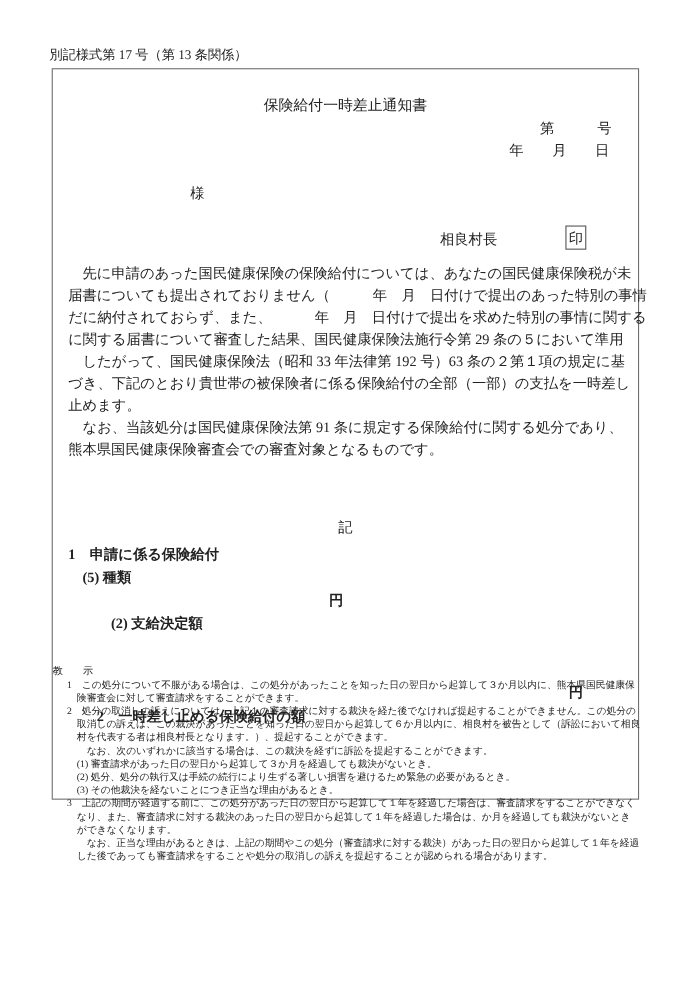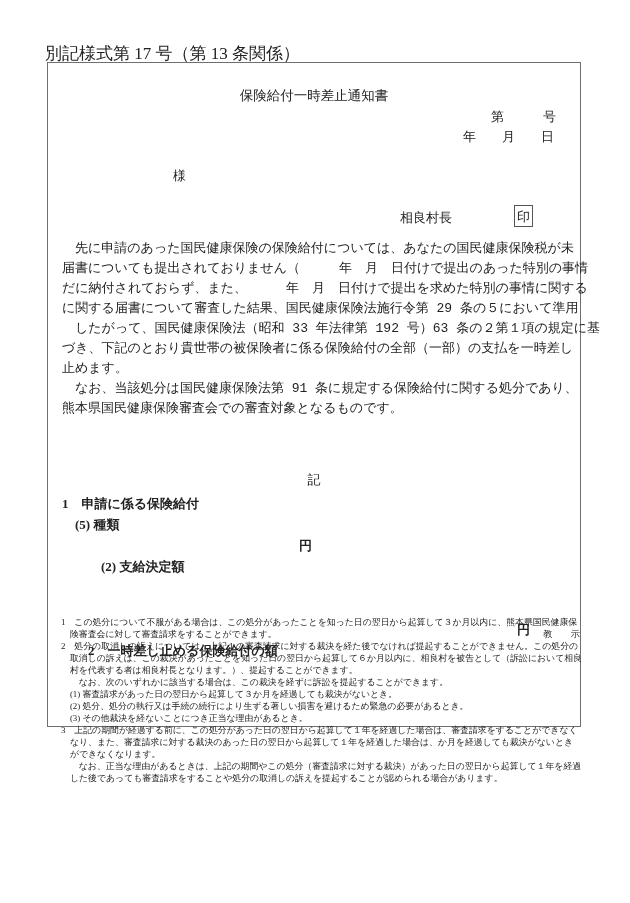--- a/index.html
+++ b/index.html
@@ -7,21 +7,21 @@
     width: 630px; height: 903px;
     background: #ffffff;
     font-family: "Liberation Serif", "DejaVu Serif", serif;
     color: #222222;
     overflow: hidden;
   }
   .page { position: relative; width: 630px; height: 903px; background: #ffffff; }
 
   .form-number {
     position: absolute; left: 45px; top: 42px;
-    font-size: 17px; white-space: pre;
+    font-size: 12px; white-space: pre;
   }
 
   .doc-box {
     position: absolute; left: 47px; top: 62px;
     width: 534px; height: 665px;
     border: 1px solid #6f6f6f;
     background: #ffffff;
   }
 
   .doc-title {
@@ -48,37 +48,37 @@
     position: absolute; top: 142px; left: 466px;
     font-size: 13px; line-height: 1;
     border: 1px solid #555555;
     padding: 4px 2px 3px 2px;
   }
 
   .body-text {
     position: absolute; top: 176px; left: 14px; right: 10px;
     font-size: 13px; line-height: 20px;
   }
-  .body-text .line { white-space: pre; font-family: Liberation Mono, monospace; }
+  .body-text .line { white-space: pre; }
 
   .record-heading {
     position: absolute; top: 408px; left: 0; right: 0;
     text-align: center; font-size: 13px; white-space: pre;
   }
   .record {
     position: absolute; top: 430px; left: 14px; right: 10px;
     font-size: 13px; line-height: 21px; font-weight: bold;
   }
   .record .line { white-space: pre; position: relative; }
   .record .unit-1 { position: absolute; left: 237px; top: 0; }
   .record .unit-2 { position: absolute; left: 455px; top: 0; }
 
   .notice-heading {
     position: absolute; top: 541px; left: 0; right: 0;
-    text-align: right; font-size: 9.2px; white-space: pre; margin-top: 24px;
+    text-align: left; font-size: 9.2px; white-space: pre;
   }
   .notice {
     position: absolute; top: 553px; left: 13px; right: 8px;
     font-size: 8.9px; line-height: 12px;
   }
   .notice .line { white-space: pre; }
 </style>
 </head>
 <body>
 

